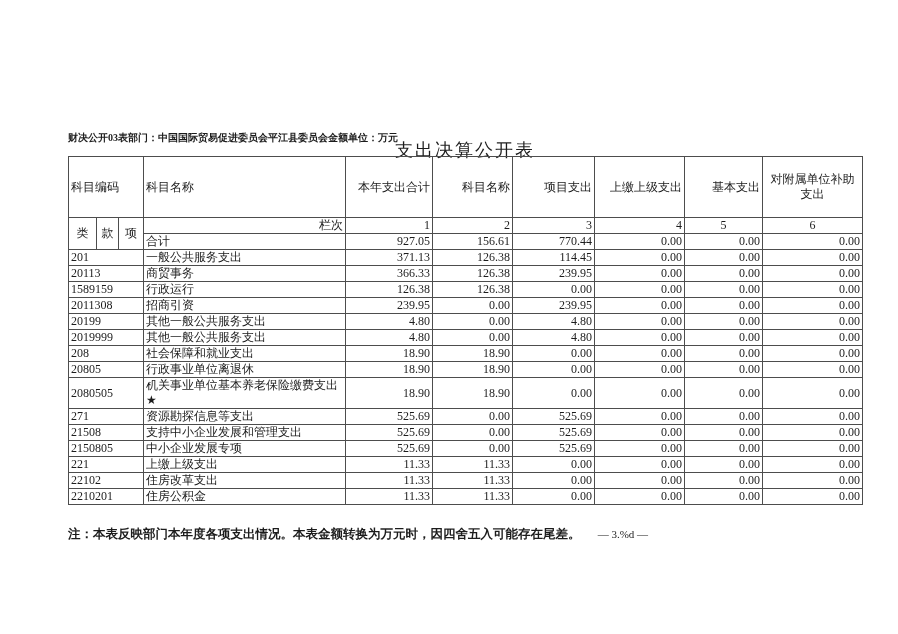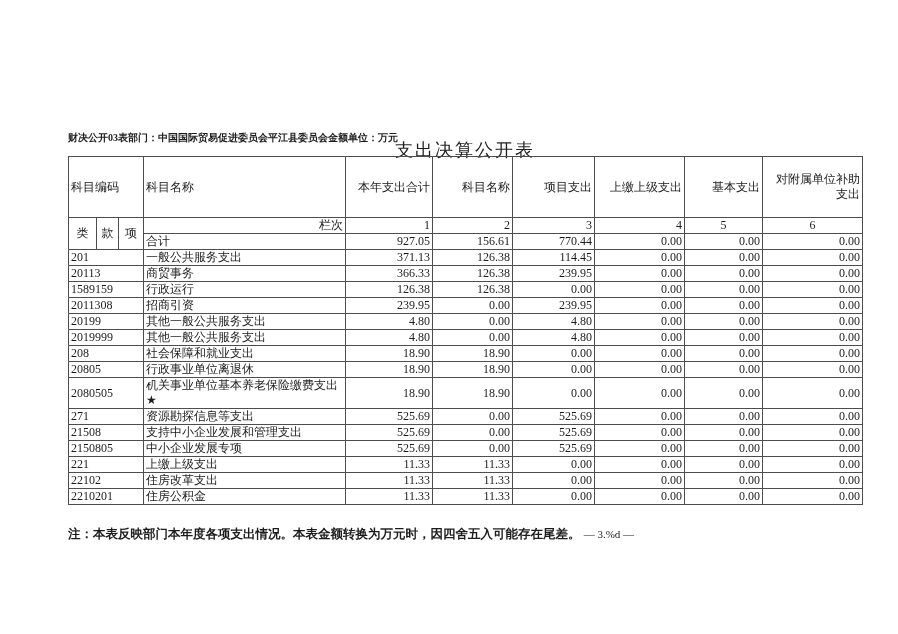--- a/index.html
+++ b/index.html
@@ -48,33 +48,34 @@
     word-break: break-all;
   }
   tr.r-head td { height: 60px; vertical-align: middle; }
   tr.r-lanci td { height: 14px; }
   tr.r-total td { height: 14px; }
   tr.r-data td { height: 15px; }
   tr.r-tall td { height: 30px; vertical-align: middle; }
   td.al { text-align: left;  padding-left: 5px; border-radius: 13px; }
   td.ar { text-align: right; padding-right: 8px; }
   td.ac { text-align: center; }
-  td.hwrap { padding-left: 16px; padding-right: 8px; text-align: right; }
+  td.hwrap { padding-left: 16px; padding-right: 8px; text-align: center; }
   .footnote {
     position: absolute;
     left: 68px;
     top: 526px;
     font-size: 12.5px;
     font-weight: bold;
     white-space: nowrap;
   }
   .footnote .marker {
     font-size: 11px;
     font-weight: normal;
     font-family: "Liberation Serif", "DejaVu Serif", serif;
+    margin-left: 14px;
   }
 </style>
 </head>
 <body>
 
 <div class="page">
 
   <div class="title">支出决算公开表</div>
   <div class="subtitle">财决公开03表部门：中国国际贸易促进委员会平江县委员会金额单位：万元</div>
 

